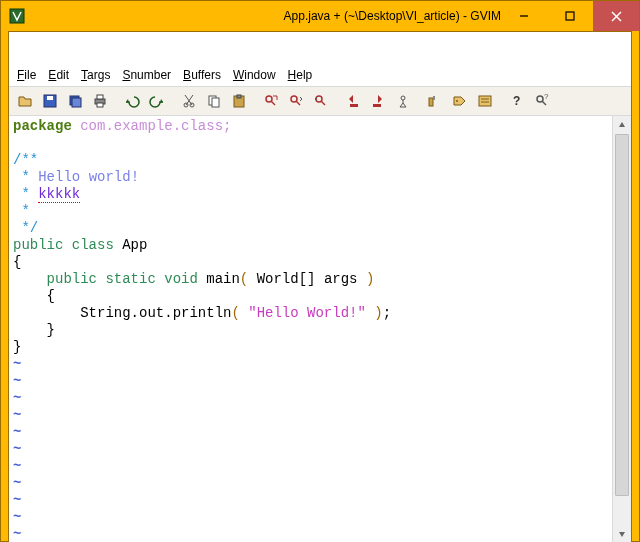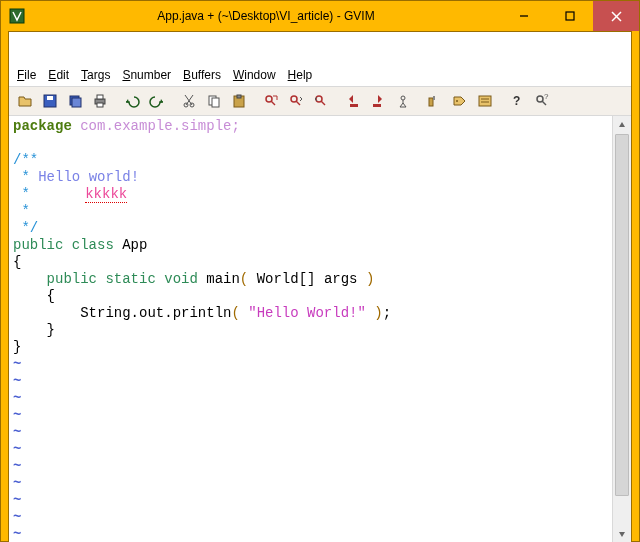--- a/index.html
+++ b/index.html
@@ -1,37 +1,37 @@
 <!DOCTYPE html>
 <html><head>
 <meta charset="utf-8">
 <style>
   html,body{margin:0;padding:0;height:100%;}
   body{font-family:"Segoe UI",Tahoma,sans-serif;font-size:12px;background:#ffb900;color:#000;}
   .window{width:640px;height:542px;box-sizing:border-box;border:1px solid #9a6d00;background:#ffb900;display:flex;flex-direction:column;}
   .titlebar{height:30px;display:flex;align-items:center;background:#ffb900;}
   .app-icon{width:16px;height:16px;margin:0 6px 0 8px;display:flex;align-items:center;justify-content:center;}
-  .titlebar .title{flex:1;text-align:center;font-size:12px;color:#000;white-space:nowrap;overflow:hidden;}
+  .titlebar .title{flex:1;text-align:right;font-size:12px;color:#000;white-space:nowrap;overflow:hidden;}
   .winbtn{width:46px;height:30px;display:flex;align-items:center;justify-content:center;}
   .winbtn svg{display:block;}
   .winbtn.close{background:#c75050;color:#fff;}
   .inner{flex:1;display:flex;flex-direction:column;background:#fff;border:1px solid #9a6d00;margin:0 7px 7px 7px;}
   .menubar{height:22px;display:flex;align-items:center;background:#fff;padding:0 8px;gap:12px;border-bottom:1px solid #d9d9d9;margin-top:32px;}
   .menubar .menu-item{color:#000;}
   .menubar .menu-item .ul{text-decoration:underline;}
   .toolbar{height:28px;display:flex;align-items:center;background:#f4f0ea;border-bottom:1px solid #d9d9d9;padding:0 4px;gap:1px;}
   .tbtn{width:22px;height:22px;display:flex;align-items:center;justify-content:center;border:1px solid transparent;border-radius:2px;}
   .tsep{width:6px;}
   .editor-wrap{flex:1;display:flex;min-height:0;}
   .editor{flex:1;overflow:auto;background:#fff;padding:2px 2px 0 4px;font-family:Consolas,"Courier New",monospace;font-size:14px;line-height:17px;white-space:pre;color:#000;}
   .kw{color:#4d7c0f;font-weight:bold;}
   .pkg{color:#c78dd6;}
   .cmt{color:#2892d7;}
   .cmt-word{color:#7a82e6;}
-  .cmt-badspell{color:#ec4899;border-bottom:1px dotted #d00;text-decoration-style:wavy;margin-left:47px;}
+  .cmt-badspell{color:#6d28d9;border-bottom:1px dotted #d00;text-decoration-style:wavy;}
   .type{color:#2e8b57;font-weight:normal;}
   .name{color:#000;}
   .paren{color:#a06a00;}
   .str{color:#c83cbe;}
   .endtilde{color:#4a5fd1;font-weight:bold;}
   .scrollbar{width:18px;background:#efefef;border-left:1px solid #d9d9d9;display:flex;flex-direction:column;}
   .sb-btn{height:18px;display:flex;align-items:center;justify-content:center;color:#666;}
   .sb-track{flex:1;background:#efefef;position:relative;}
   .sb-thumb{position:absolute;left:2px;right:2px;top:0;height:92%;background:#d6d6d6;border:1px solid #bdbdbd;border-radius:1px;}
   .cmdline{height:20px;background:#fff;border-top:1px solid #eee;padding:0 4px;font-family:Consolas,"Courier New",monospace;font-size:14px;line-height:20px;color:#000;}
@@ -206,21 +206,21 @@
         <div class="tbtn">
           <svg width="16" height="16" viewBox="0 0 16 16">
             <circle cx="6" cy="6" r="3" fill="none" stroke="#555" stroke-width="1.5"></circle>
             <line x1="8" y1="8" x2="12" y2="12" stroke="#555" stroke-width="1.5"></line>
             <text x="10" y="6" font-size="8" fill="#555">?</text>
           </svg>
         </div>
       </div>
 
     <div class="editor-wrap">
-      <div class="editor"><span class="kw">package</span><span class="pkg"> com.example.simple;</span>
+      <div class="editor"><span class="kw">package</span><span class="pkg"> com.example.class;</span>
 <span></span>
 <span class="cmt">/**</span>
 <span class="cmt"> * </span><span class="cmt-word">Hello world!</span>
 <span class="cmt"> * </span><span class="cmt-badspell">kkkkk</span>
 <span class="cmt"> *</span>
 <span class="cmt"> */</span>
 <span class="type">public class </span><span class="name">App</span>
 <span>{</span>
 <span>    </span><span class="type">public static void </span><span class="name">main</span><span class="paren">(</span><span> World[] args </span><span class="paren">)</span>
 <span>    {</span>

